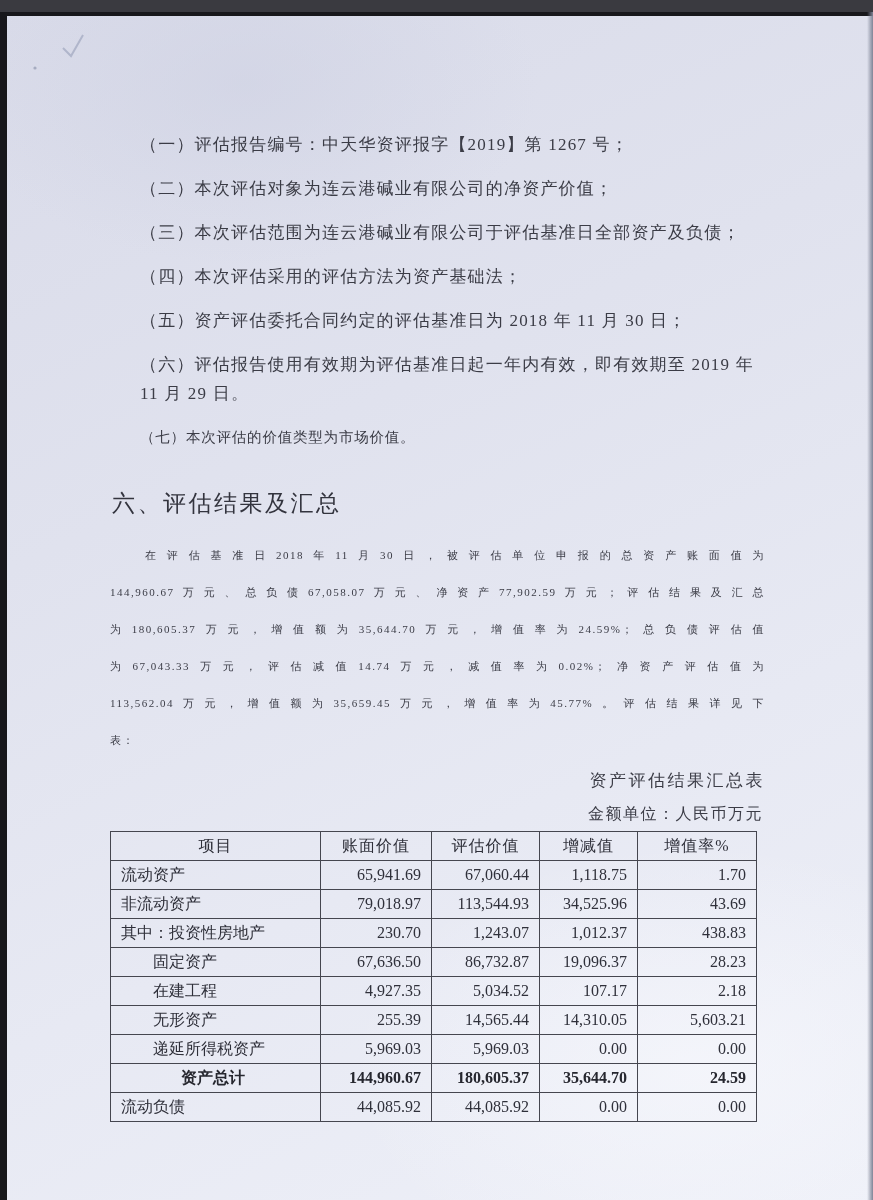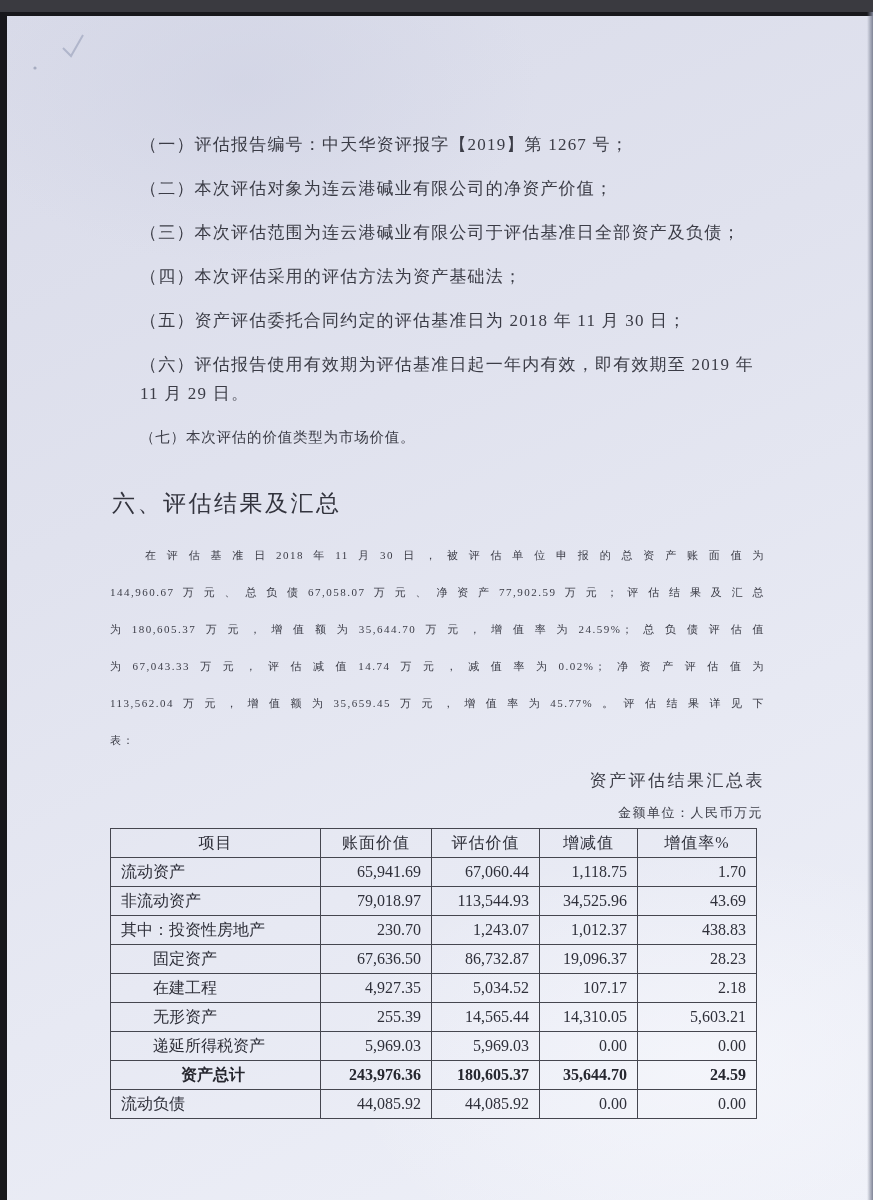--- a/index.html
+++ b/index.html
@@ -45,21 +45,21 @@
   }
   .para-line.jlast{text-align-last:justify;}
   .para-line.first{text-indent:35px;}
 
   .table-title{
     margin:10px 0 0 0;text-align:right;
     font-size:17px;letter-spacing:2.5px;
   }
   .table-unit{
     margin:12px 2px 6px 0;text-align:right;
-    font-size:13px;letter-spacing:1.5px;
+    font-size:16px;letter-spacing:1.5px;
   }
 
   table.summary{
     border-collapse:collapse;
     width:646px;
     table-layout:fixed;
     font-size:16px;
     color:#2f303a;
   }
   table.summary th, table.summary td{
@@ -177,21 +177,21 @@
   </tr>
           <tr>
     <td class="label indent-sub">递延所得税资产</td>
     <td class="num">5,969.03</td>
     <td class="num">5,969.03</td>
     <td class="num">0.00</td>
     <td class="num">0.00</td>
   </tr>
           <tr class="bold">
     <td class="label indent-total">资产总计</td>
-    <td class="num">243,976.36</td>
+    <td class="num">144,960.67</td>
     <td class="num">180,605.37</td>
     <td class="num">35,644.70</td>
     <td class="num">24.59</td>
   </tr>
           <tr>
     <td class="label indent-none">流动负债</td>
     <td class="num">44,085.92</td>
     <td class="num">44,085.92</td>
     <td class="num">0.00</td>
     <td class="num">0.00</td>

